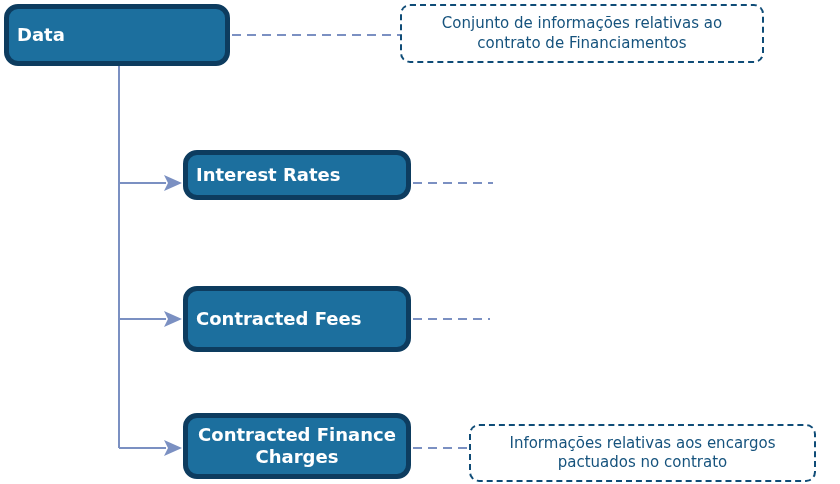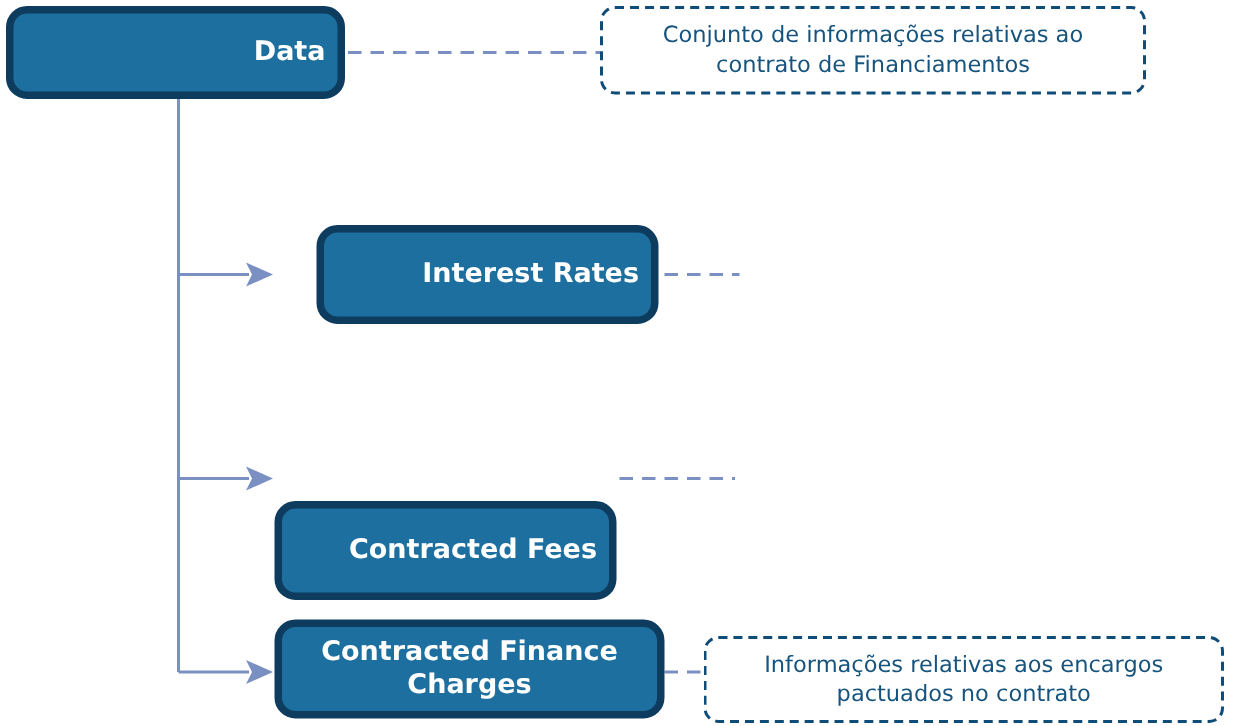--- a/index.html
+++ b/index.html
@@ -46,29 +46,29 @@
     position: absolute;
     z-index: 1;
     background: var(--node-fill);
     border: 5px solid var(--node-border);
     border-radius: 14px;
     color: var(--node-text);
     font-size: 18px;
     font-weight: bold;
     display: flex;
     align-items: center;
-    justify-content: flex-end;
+    justify-content: flex-start;
     text-align: center;
     line-height: 1.25;
     padding: 0 8px;
   }
   #node-root   { left: 4px;   top: 4px;   width: 226px; height: 62px; }
-  #node-child0 { left: 183px; top: 150px; width: 228px; height: 66px; margin-left: 28px; }
-  #node-child1 { left: 183px; top: 286px; width: 228px; height: 66px; margin-top: 48px; }
-  #node-child2 { left: 183px; top: 413px; width: 260px; height: 66px; }
+  #node-child0 { left: 183px; top: 150px; width: 228px; height: 50px; }
+  #node-child1 { left: 183px; top: 286px; width: 228px; height: 66px; }
+  #node-child2 { left: 183px; top: 413px; width: 228px; height: 66px; }
   .annotation {
     position: absolute;
     z-index: 1;
     background: var(--bg);
     border: 2px dashed var(--annotation-border);
     border-radius: 10px;
     color: var(--annotation-text);
     font-size: 15px;
     line-height: 1.28;
     display: flex;

